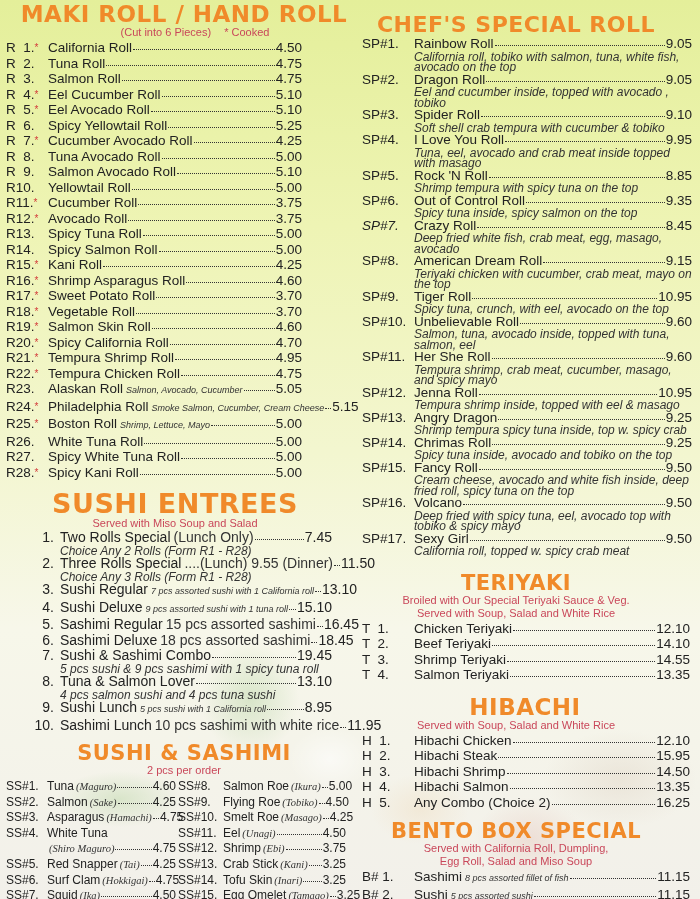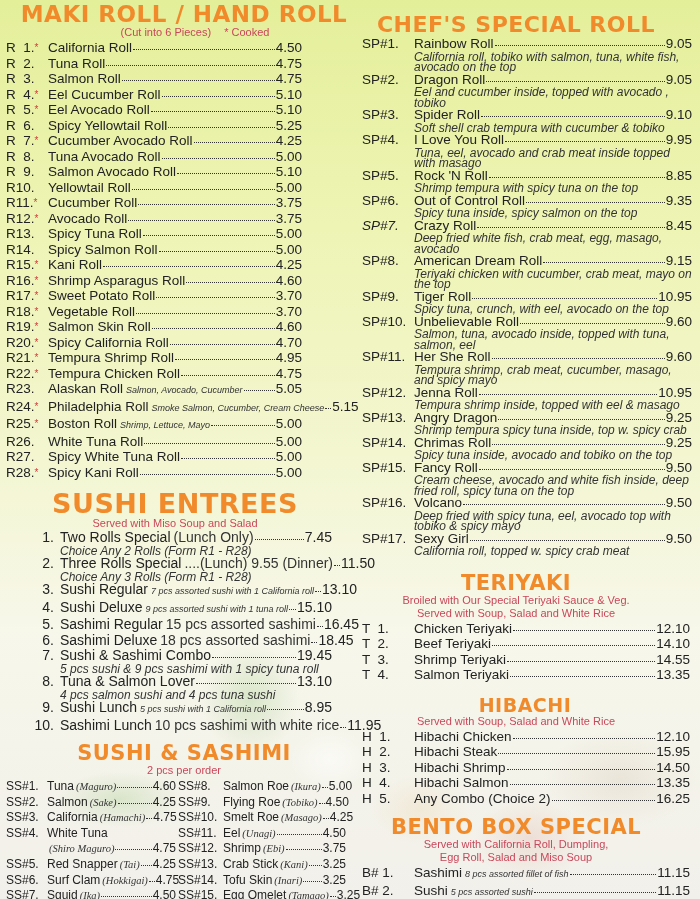--- a/index.html
+++ b/index.html
@@ -87,21 +87,21 @@
   .ss-row .dots { height: 8px; }
 
   
   #chef-title { font-size: 22px; margin-top: 14px; padding-right: 18px; }
   .chef-list { padding: 1px 8px 0 12px; }
   .chef-list .code { width: 52px; }
   .chef-list .row { font-size: 13.5px; line-height: 14.5px; }
   .chef-list .desc { padding-left: 52px; margin-bottom: 0px; }
 
   #teri-title { font-size: 21px; margin-top: 16px; padding-right: 18px; }
-  #hib-title { font-size: 19px; margin-top: 13px; }
+  #hib-title { font-size: 23px; margin-top: 13px; }
   #bento-title { font-size: 21px; margin-top: 11px; padding-right: 18px; }
   .small-list { padding: 1px 10px 0 12px; }
   .small-list .code { width: 52px; }
   .small-list .row { line-height: 15.5px; }
   .sub-r { padding-right: 18px; }
 </style>
 </head>
 <body>
 
 <div class="bg-art"></div>
@@ -382,21 +382,21 @@
           </div>
           <div class="ss-row">
             <span class="code">SS#2.</span>
             <span class="name">Salmon</span>
             <span class="jp">(Sake)</span>
             <span class="dots"></span>
             <span class="price">4.25</span>
           </div>
           <div class="ss-row">
             <span class="code">SS#3.</span>
-            <span class="name">California</span>
+            <span class="name">Asparagus</span>
             <span class="jp">(Hamachi)</span>
             <span class="dots"></span>
             <span class="price">4.75</span>
           </div>
           <div class="ss-row">
             <span class="code">SS#4.</span>
             <span class="name">White Tuna</span>
           </div>
           <div class="ss-row">
             <span class="code"></span>

